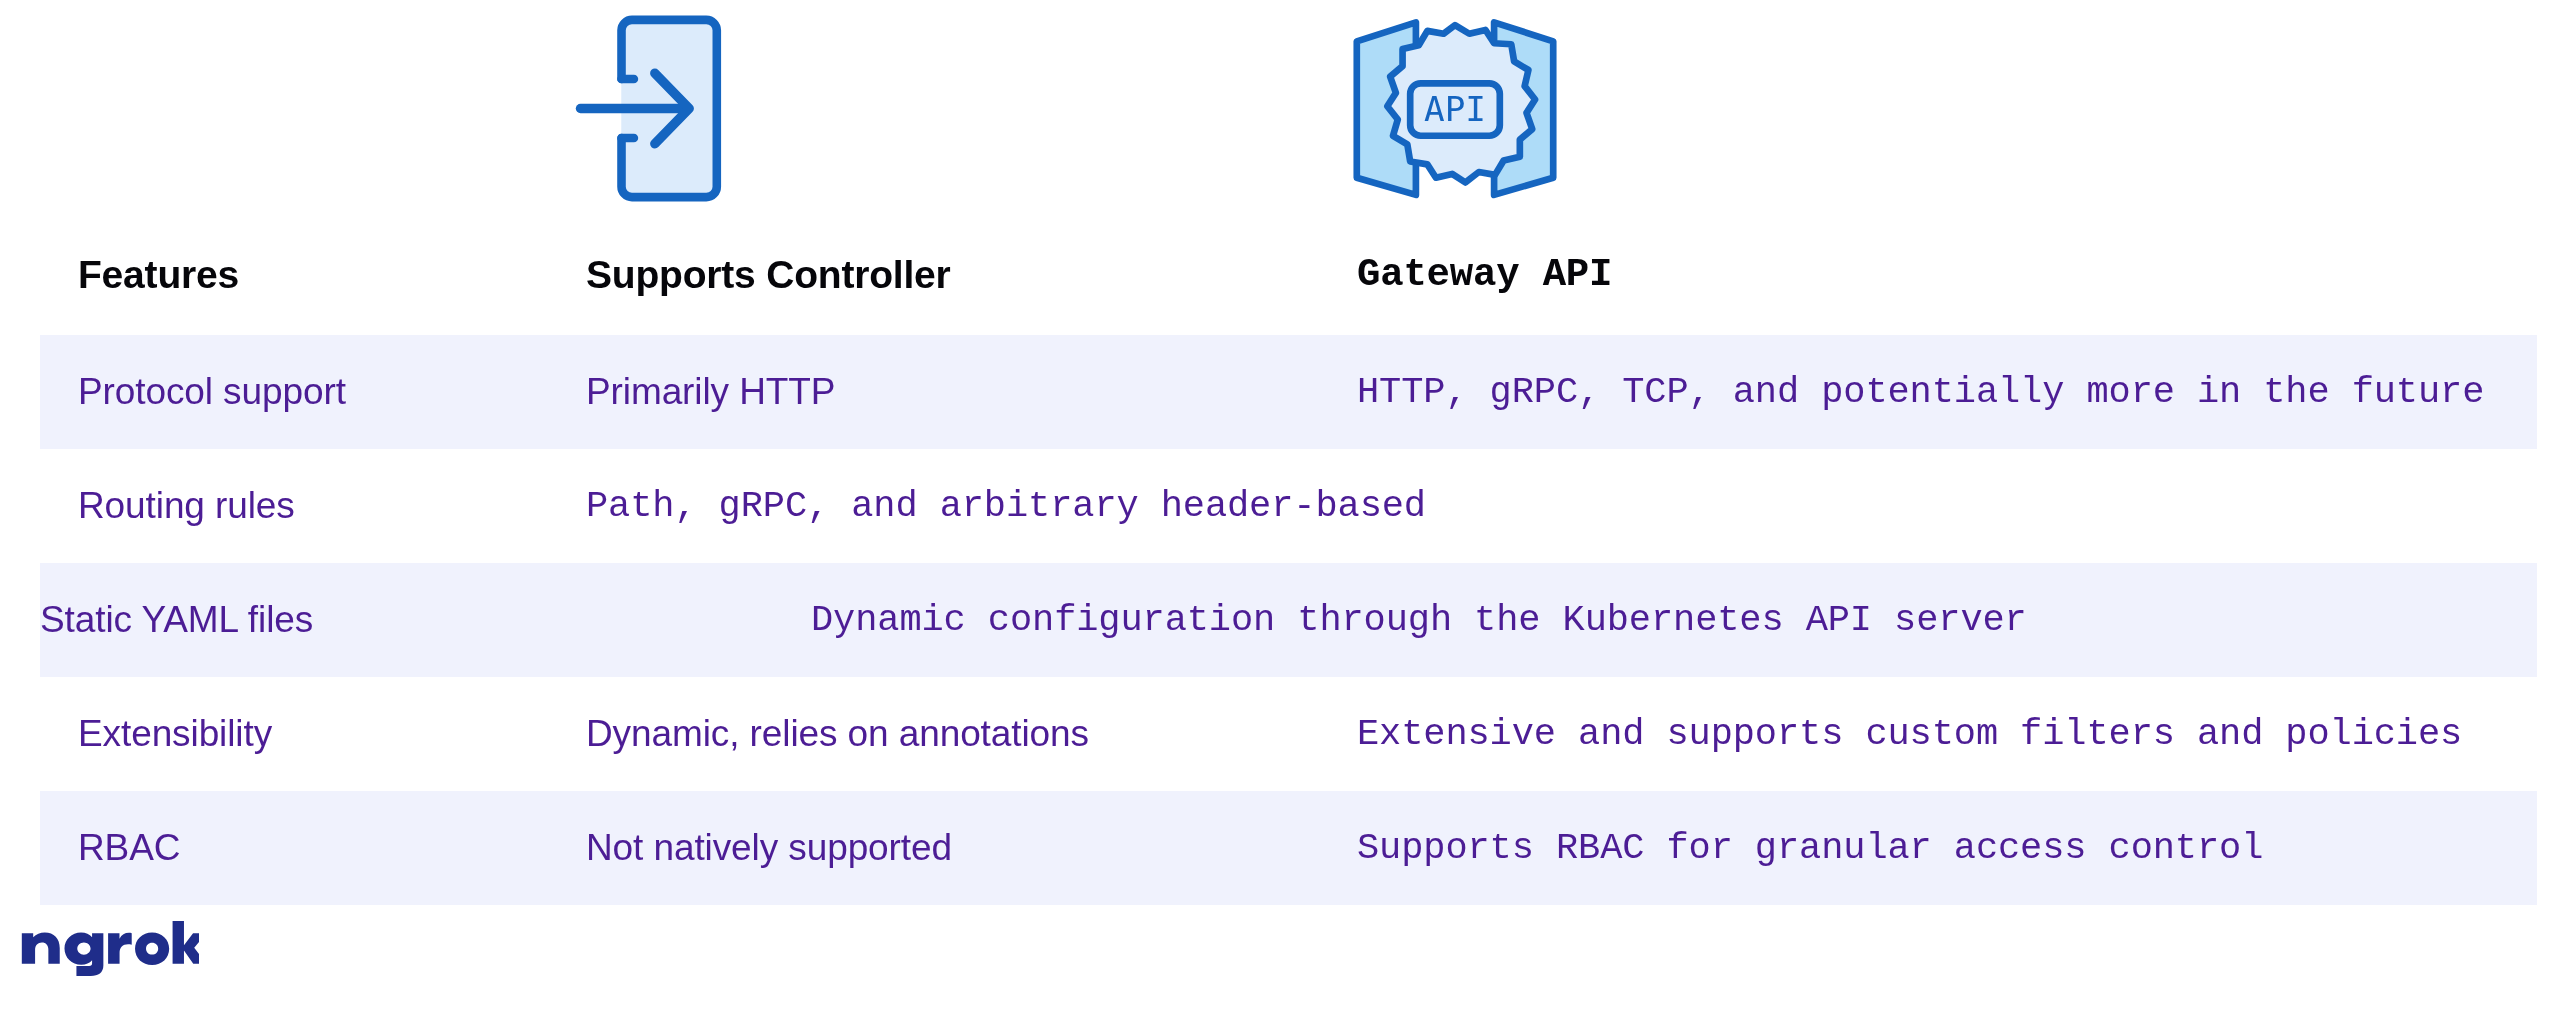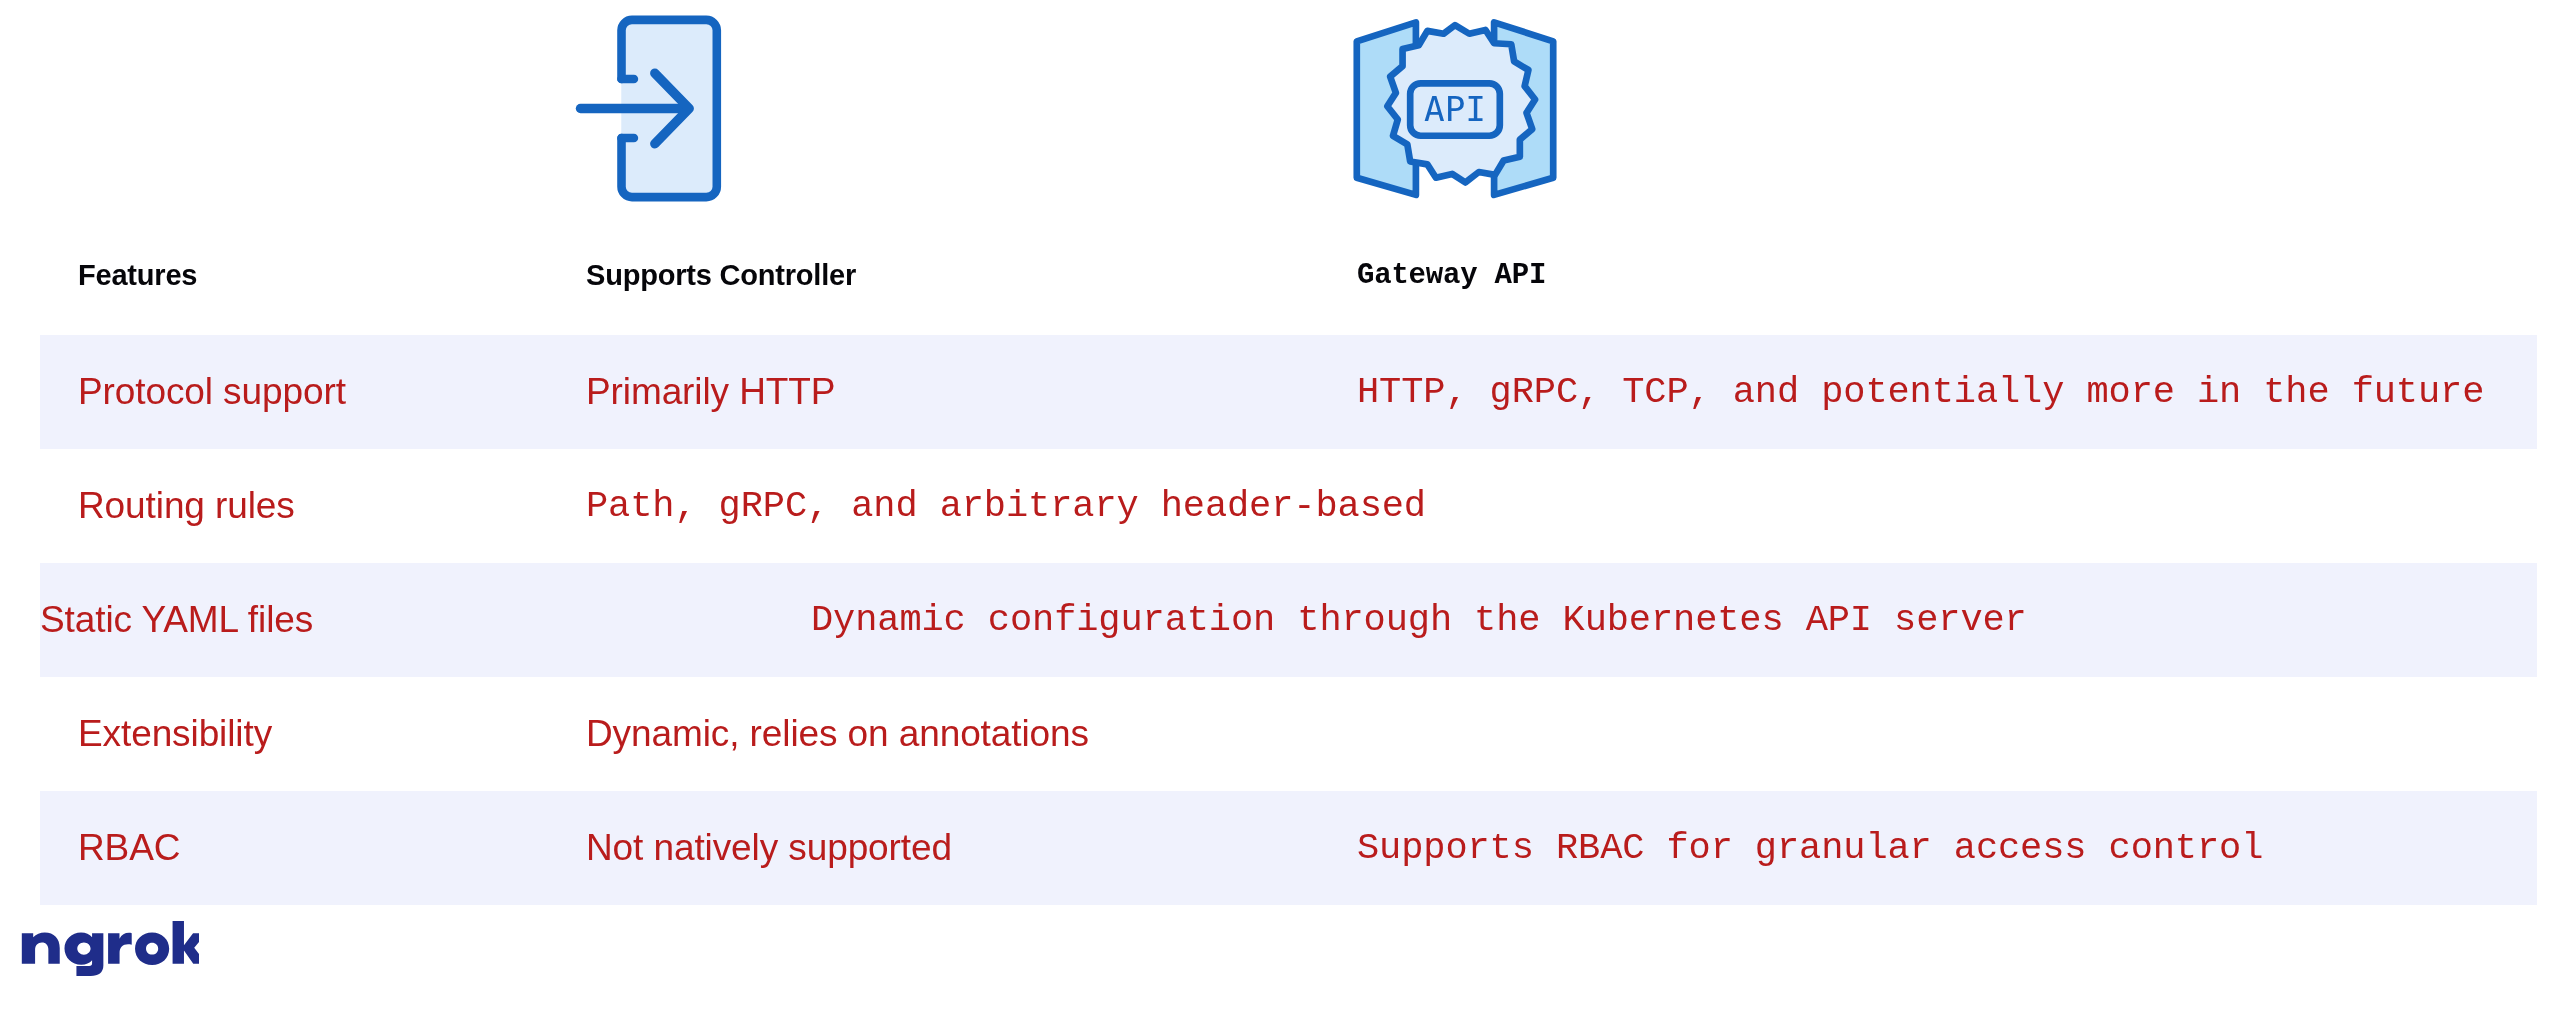--- a/index.html
+++ b/index.html
@@ -82,31 +82,31 @@
   }
   .row.header .cell {
     align-items: center;
     padding-bottom: 5.7px;
   }
   .col-1 { width: 546px; padding-left: 38px; }
   .col-2 { width: 771px; }
   .col-3 { flex: 1 1 auto; font-family: Liberation Mono, monospace; }
 
   .head-text {
-    font-size: 29px;
+    font-size: 39px;
     font-weight: 700;
     color: #06060a;
     letter-spacing: -0.2px;
     line-height: 1.1;
     white-space: nowrap;
   }
   .cell-text {
     font-size: 37px;
     font-weight: 400;
-    color: #b91c1c;
+    color: #4c1d95;
     letter-spacing: -0.1px;
     line-height: 1.15;
     white-space: nowrap;
   }
 
   
   .logo-wrap {
     position: absolute;
     left: 21px;
     top: 921px;
@@ -210,20 +210,23 @@
     </div>
 
     <div class="row data">
       <div class="inner">
         <div class="cell col-1">
           <span class="cell-text">Extensibility</span>
         </div>
         <div class="cell col-2">
           <span class="cell-text">Dynamic, relies on annotations</span>
         </div>
+        <div class="cell col-3">
+          <span class="cell-text">Extensive and supports custom filters and policies</span>
+        </div>
       </div>
     </div>
 
     <div class="row data striped">
       <div class="inner">
         <div class="cell col-1">
           <span class="cell-text">RBAC</span>
         </div>
         <div class="cell col-2">
           <span class="cell-text">Not natively supported</span>

